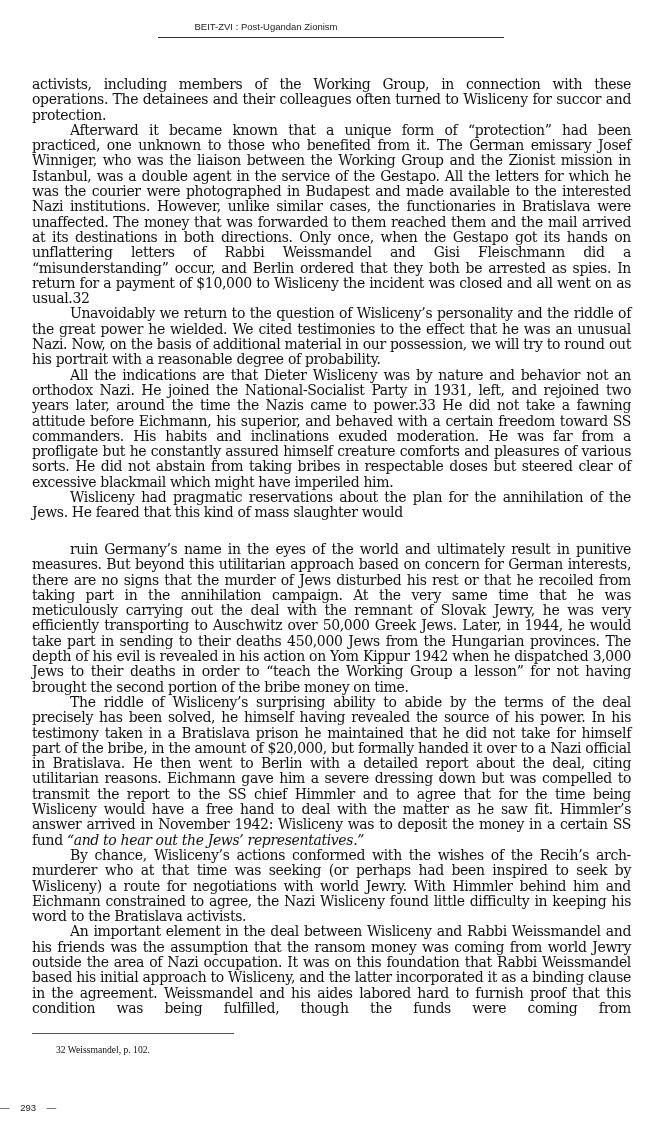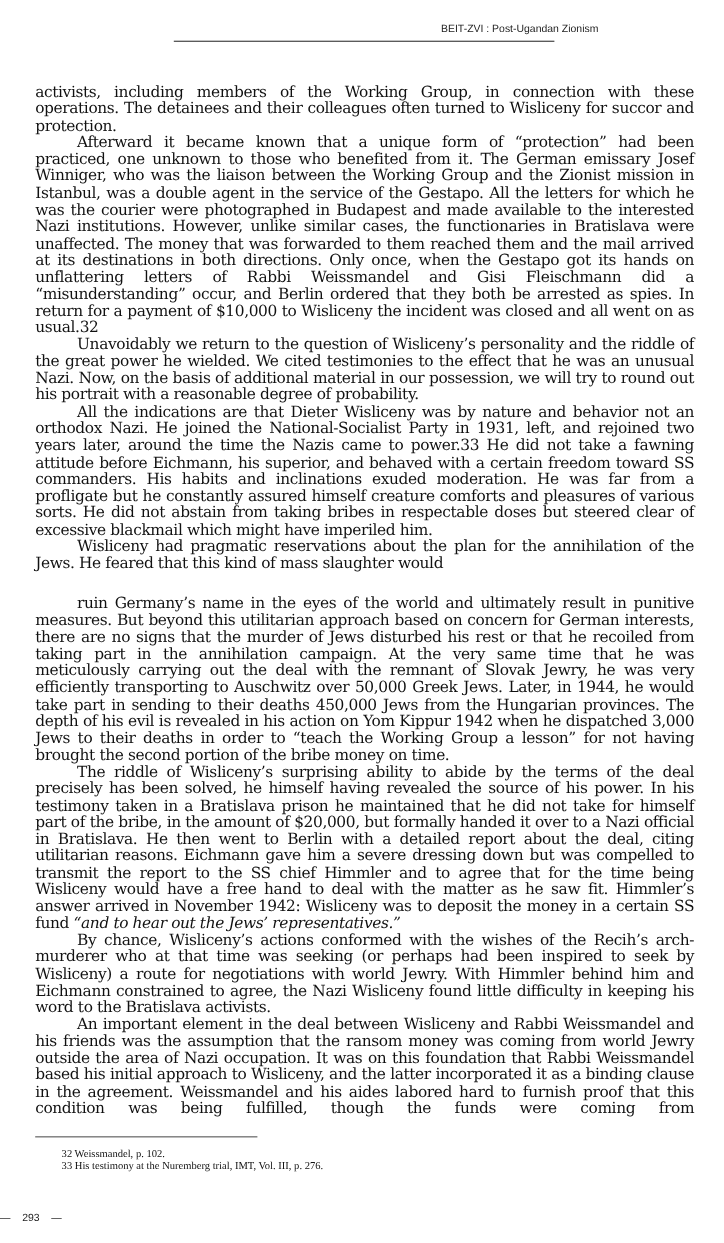--- a/index.html
+++ b/index.html
@@ -10,23 +10,23 @@
     body {
       width: 658px;
       height: 1130px;
       position: relative;
       overflow: hidden;
       color: #111111;
     }
     .running-header {
       position: absolute;
       top: 21px;
-      left: 12px;
+      left: 0;
       width: 532px;
-      text-align: right;
+      text-align: center;
       font-family: "Liberation Sans", sans-serif;
       font-size: 9.5px;
       color: #222;
     }
     .header-rule {
       position: absolute;
       top: 37px;
       left: 158px;
       width: 346px;
       height: 0;
@@ -100,16 +100,15 @@
 <div class="body-block block-2">
   <p class="para">ruin Germany’s name in the eyes of the world and ultimately result in punitive measures. But beyond this utilitarian approach based on concern for German interests, there are no signs that the murder of Jews disturbed his rest or that he recoiled from taking part in the annihilation campaign. At the very same time that he was meticulously carrying out the deal with the remnant of Slovak Jewry, he was very efficiently transporting to Auschwitz over 50,000 Greek Jews. Later, in 1944, he would take part in sending to their deaths 450,000 Jews from the Hungarian provinces. The depth of his evil is revealed in his action on Yom Kippur 1942 when he dispatched 3,000 Jews to their deaths in order to “teach the Working Group a lesson” for not having brought the second portion of the bribe money on time.</p>
   <p class="para"><span>The riddle of Wisliceny’s surprising ability to abide by the terms of the deal precisely has been solved, he himself having revealed the source of his power. In his testimony taken in a Bratislava prison he maintained that he did not take for himself part of the bribe, in the amount of $20,000, but formally handed it over to a Nazi official in Bratislava. He then went to Berlin with a detailed report about the deal, citing utilitarian reasons. Eichmann gave him a severe dressing down but was compelled to transmit the report to the SS chief Himmler and to agree that for the time being Wisliceny would have a free hand to deal with the matter as he saw fit. Himmler’s answer arrived in November 1942: Wisliceny was to deposit the money in a certain SS fund </span><span class="italic">“and to hear out the Jews’ representatives.”</span></p>
   <p class="para">By chance, Wisliceny’s actions conformed with the wishes of the Recih’s arch-murderer who at that time was seeking (or perhaps had been inspired to seek by Wisliceny) a route for negotiations with world Jewry. With Himmler behind him and Eichmann constrained to agree, the Nazi Wisliceny found little difficulty in keeping his word to the Bratislava activists.</p>
   <p class="para last-lined">An important element in the deal between Wisliceny and Rabbi Weissmandel and his friends was the assumption that the ransom money was coming from world Jewry outside the area of Nazi occupation. It was on this foundation that Rabbi Weissmandel based his initial approach to Wisliceny, and the latter incorporated it as a binding clause in the agreement. Weissmandel and his aides labored hard to furnish proof that this condition was being fulfilled, though the funds were coming from</p>
 </div>
 
 <div class="footnote-rule"></div>
 <div class="footnotes">
   <p class="footnote">32 Weissmandel, p. 102.</p>
-  <p class="footnote">33 His testimony at the Nuremberg trial, IMT, Vol. III, p. 276.</p>
 </div>
 
 <div class="page-number">— 293 —</div>
 
 </body></html>

